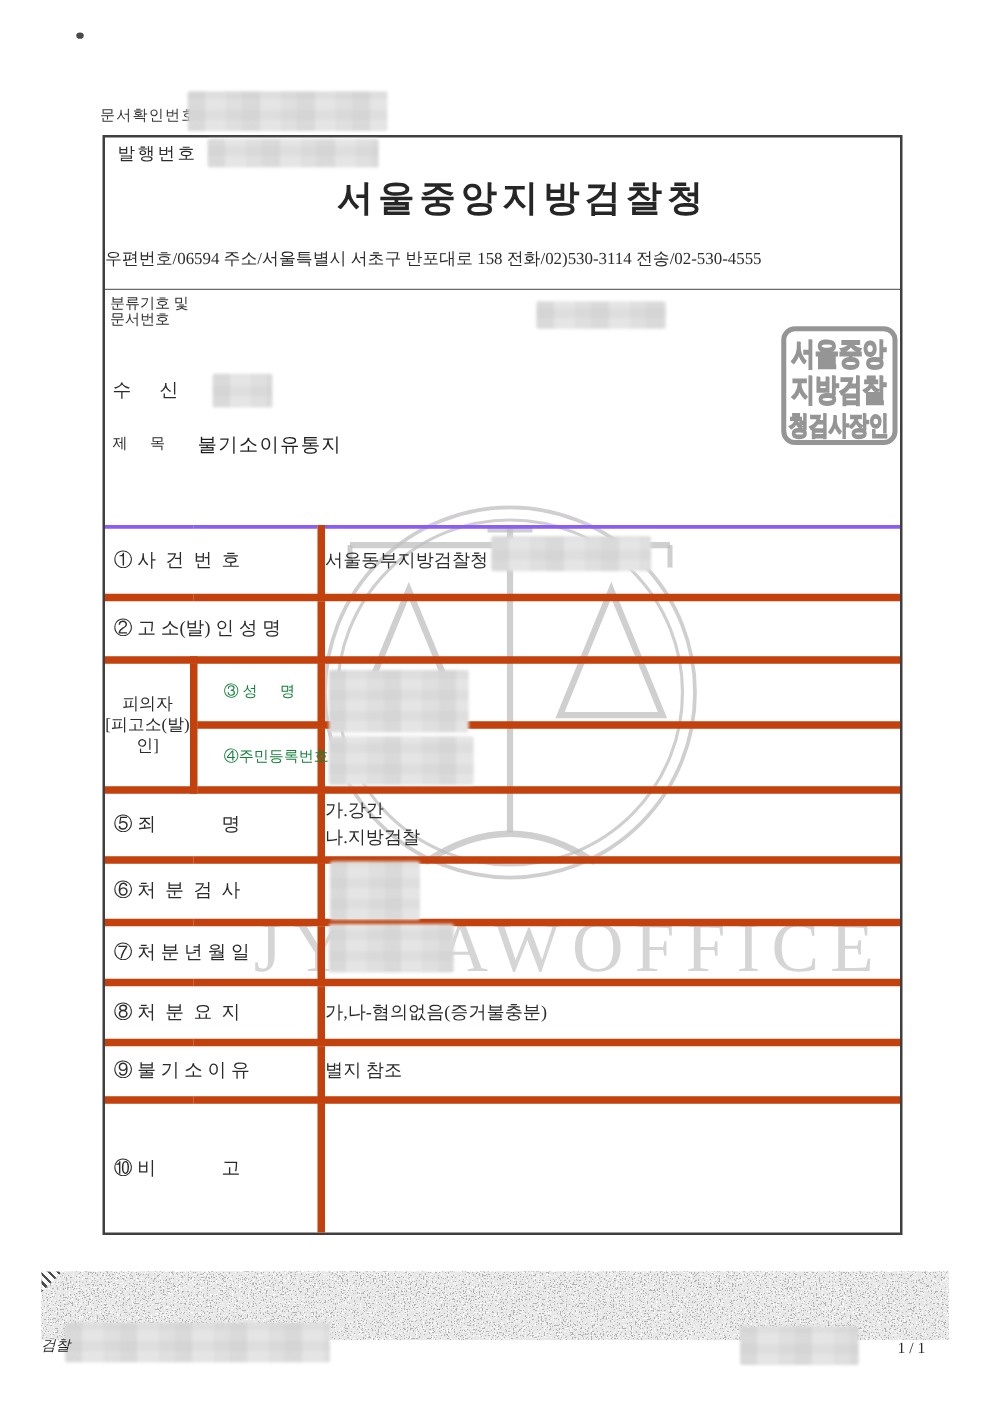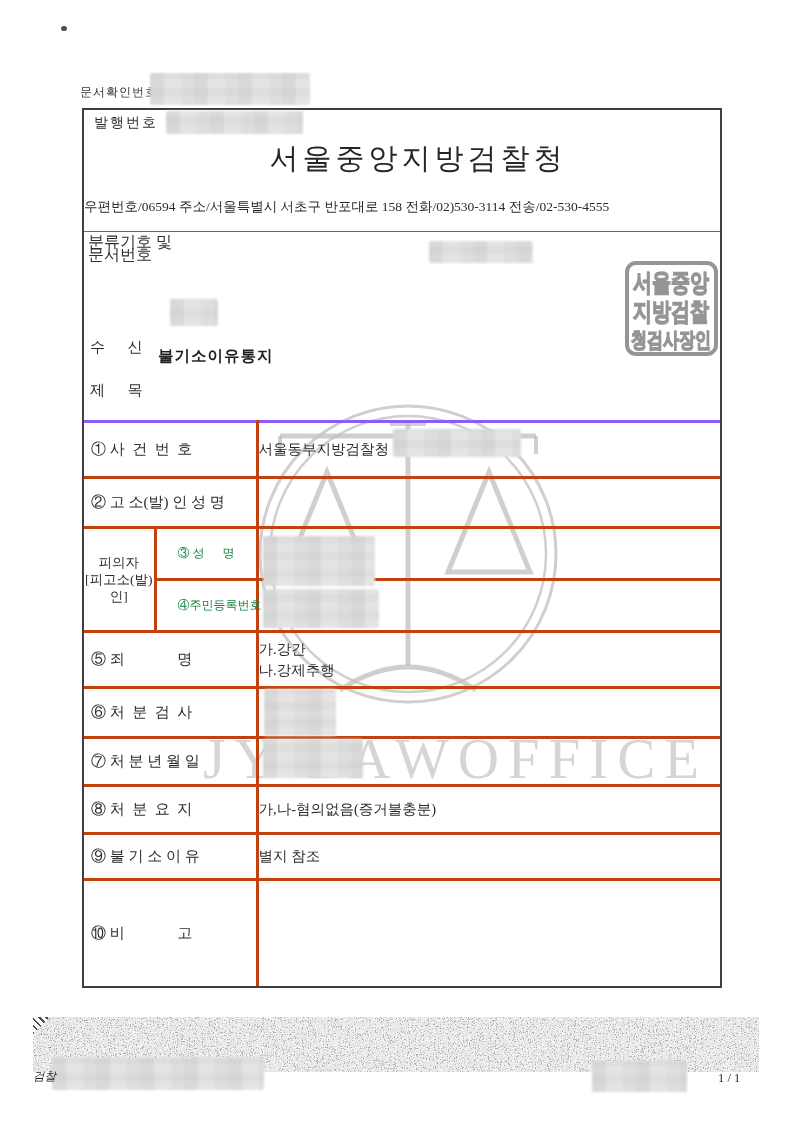--- a/index.html
+++ b/index.html
@@ -1,53 +1,53 @@
 <!DOCTYPE html>
 <html lang="ko"><head>
 <meta charset="utf-8">
 <style>
   html,body{margin:0;padding:0;background:#ffffff;}
   .page{
     position:relative;width:793px;height:1121px;background:#ffffff;overflow:hidden;
     font-family:"Liberation Serif","DejaVu Serif",serif;color:#2e2e2e;
   }
   .abs{position:absolute;}
-  .ws{white-space:pre;margin-top:35px;}
+  .ws{white-space:pre;}
   
   .wm{z-index:0;}
   .wm-text{
     left:203px;top:726px;width:470px;
     font-family:"Liberation Serif",serif;font-size:57px;letter-spacing:9px;
     color:#cbcbcb;opacity:.8;z-index:0;white-space:nowrap;
   }
   
   .doc-box{
     left:82px;top:108px;width:640px;height:880px;border:2px solid #3f3f3f;
     box-sizing:border-box;z-index:1;background:transparent;
   }
   .doc-confirm{left:80px;top:84px;font-size:12px;letter-spacing:1px;color:#333;}
   .issue-label{left:10px;top:4px;font-size:14px;letter-spacing:2px;color:#2b2b2b;}
   .office-title{
     left:0;right:0;top:29px;text-align:center;font-size:29px;letter-spacing:4px;
-    color:#262626;font-weight:400;padding-left:32px;
+    color:#262626;font-weight:700;padding-left:32px;
   }
   .address-line{left:0;right:0;top:88px;text-align:left;font-size:13.5px;color:#2b2b2b;}
   .head-rule{left:0;right:0;top:121px;border-top:1.5px solid #6a6a6a;height:0;}
-  .class-block{left:4px;top:126px;font-size:16px;line-height:12.5px;color:#2e2e2e;}
+  .class-block{left:4px;top:126px;font-size:12px;line-height:12.5px;color:#2e2e2e;}
   .recv-label{left:6px;top:193px;font-size:15px;color:#2b2b2b;}
   .send-line{left:325px;top:197px;font-size:14px;letter-spacing:4px;color:#2b2b2b;white-space:nowrap;}
-  .subj-label{left:6px;top:236px;font-size:15px;color:#2b2b2b;}
-  .subj-value{left:74px;top:236px;font-size:15.5px;font-weight:bold;color:#1e1e1e;letter-spacing:1px;}
+  .subj-label{left:6px;top:236px;font-size:12px;color:#2b2b2b;}
+  .subj-value{left:74px;top:236px;font-size:15.5px;font-weight:normal;color:#1e1e1e;letter-spacing:1px;}
   .intro-line{left:74px;top:271px;font-size:14px;color:#2b2b2b;letter-spacing:1px;}
   
   .doc-table{
     position:absolute;left:0;top:310px;width:100%;height:566px;
     border-collapse:collapse;table-layout:fixed;z-index:1;
   }
-  .doc-table td{border:3px solid #c2410c;vertical-align:middle;background:transparent;padding:0;}
+  .doc-table td{border:6px solid #c2410c;vertical-align:middle;background:transparent;padding:0;}
   .doc-table td:first-child{border-left:none;}
   .doc-table td.last{border-right:none;}
   .doc-table tr.bottom td{border-bottom:none;}
   .doc-table tr:first-child td{border-top:3px solid #8b5cf6;}
   td.lbl{font-size:15px;color:#2b2b2b;padding-left:7px;}
   td.sublbl{font-size:12px;color:#15803d;padding-left:21px;}
   td.grp{font-size:13.5px;color:#2b2b2b;text-align:center;line-height:17px;}
   td.val{font-size:14.5px;color:#2b2b2b;padding-left:0;}
   .val-lines{line-height:21px;margin-top:36px;}
   
@@ -140,21 +140,21 @@
         <td class="val last"></td>
       </tr>
       <tr style="height:52px">
         <td class="sublbl ws">④주민등록번호</td>
         <td class="val last"></td>
       </tr>
       <tr style="height:56px">
         <td class="lbl ws" colspan="2">⑤ 죄              명</td>
         <td class="val last val-lines">
           <div>가.강간</div>
-          <div>나.강제추행</div>
+          <div>나.지방검찰</div>
         </td>
       </tr>
       <tr style="height:50px">
         <td class="lbl ws" colspan="2">⑥ 처  분  검  사</td>
         <td class="val last"></td>
       </tr>
       <tr style="height:48px">
         <td class="lbl ws" colspan="2">⑦ 처 분 년 월 일</td>
         <td class="val last"></td>
       </tr>

